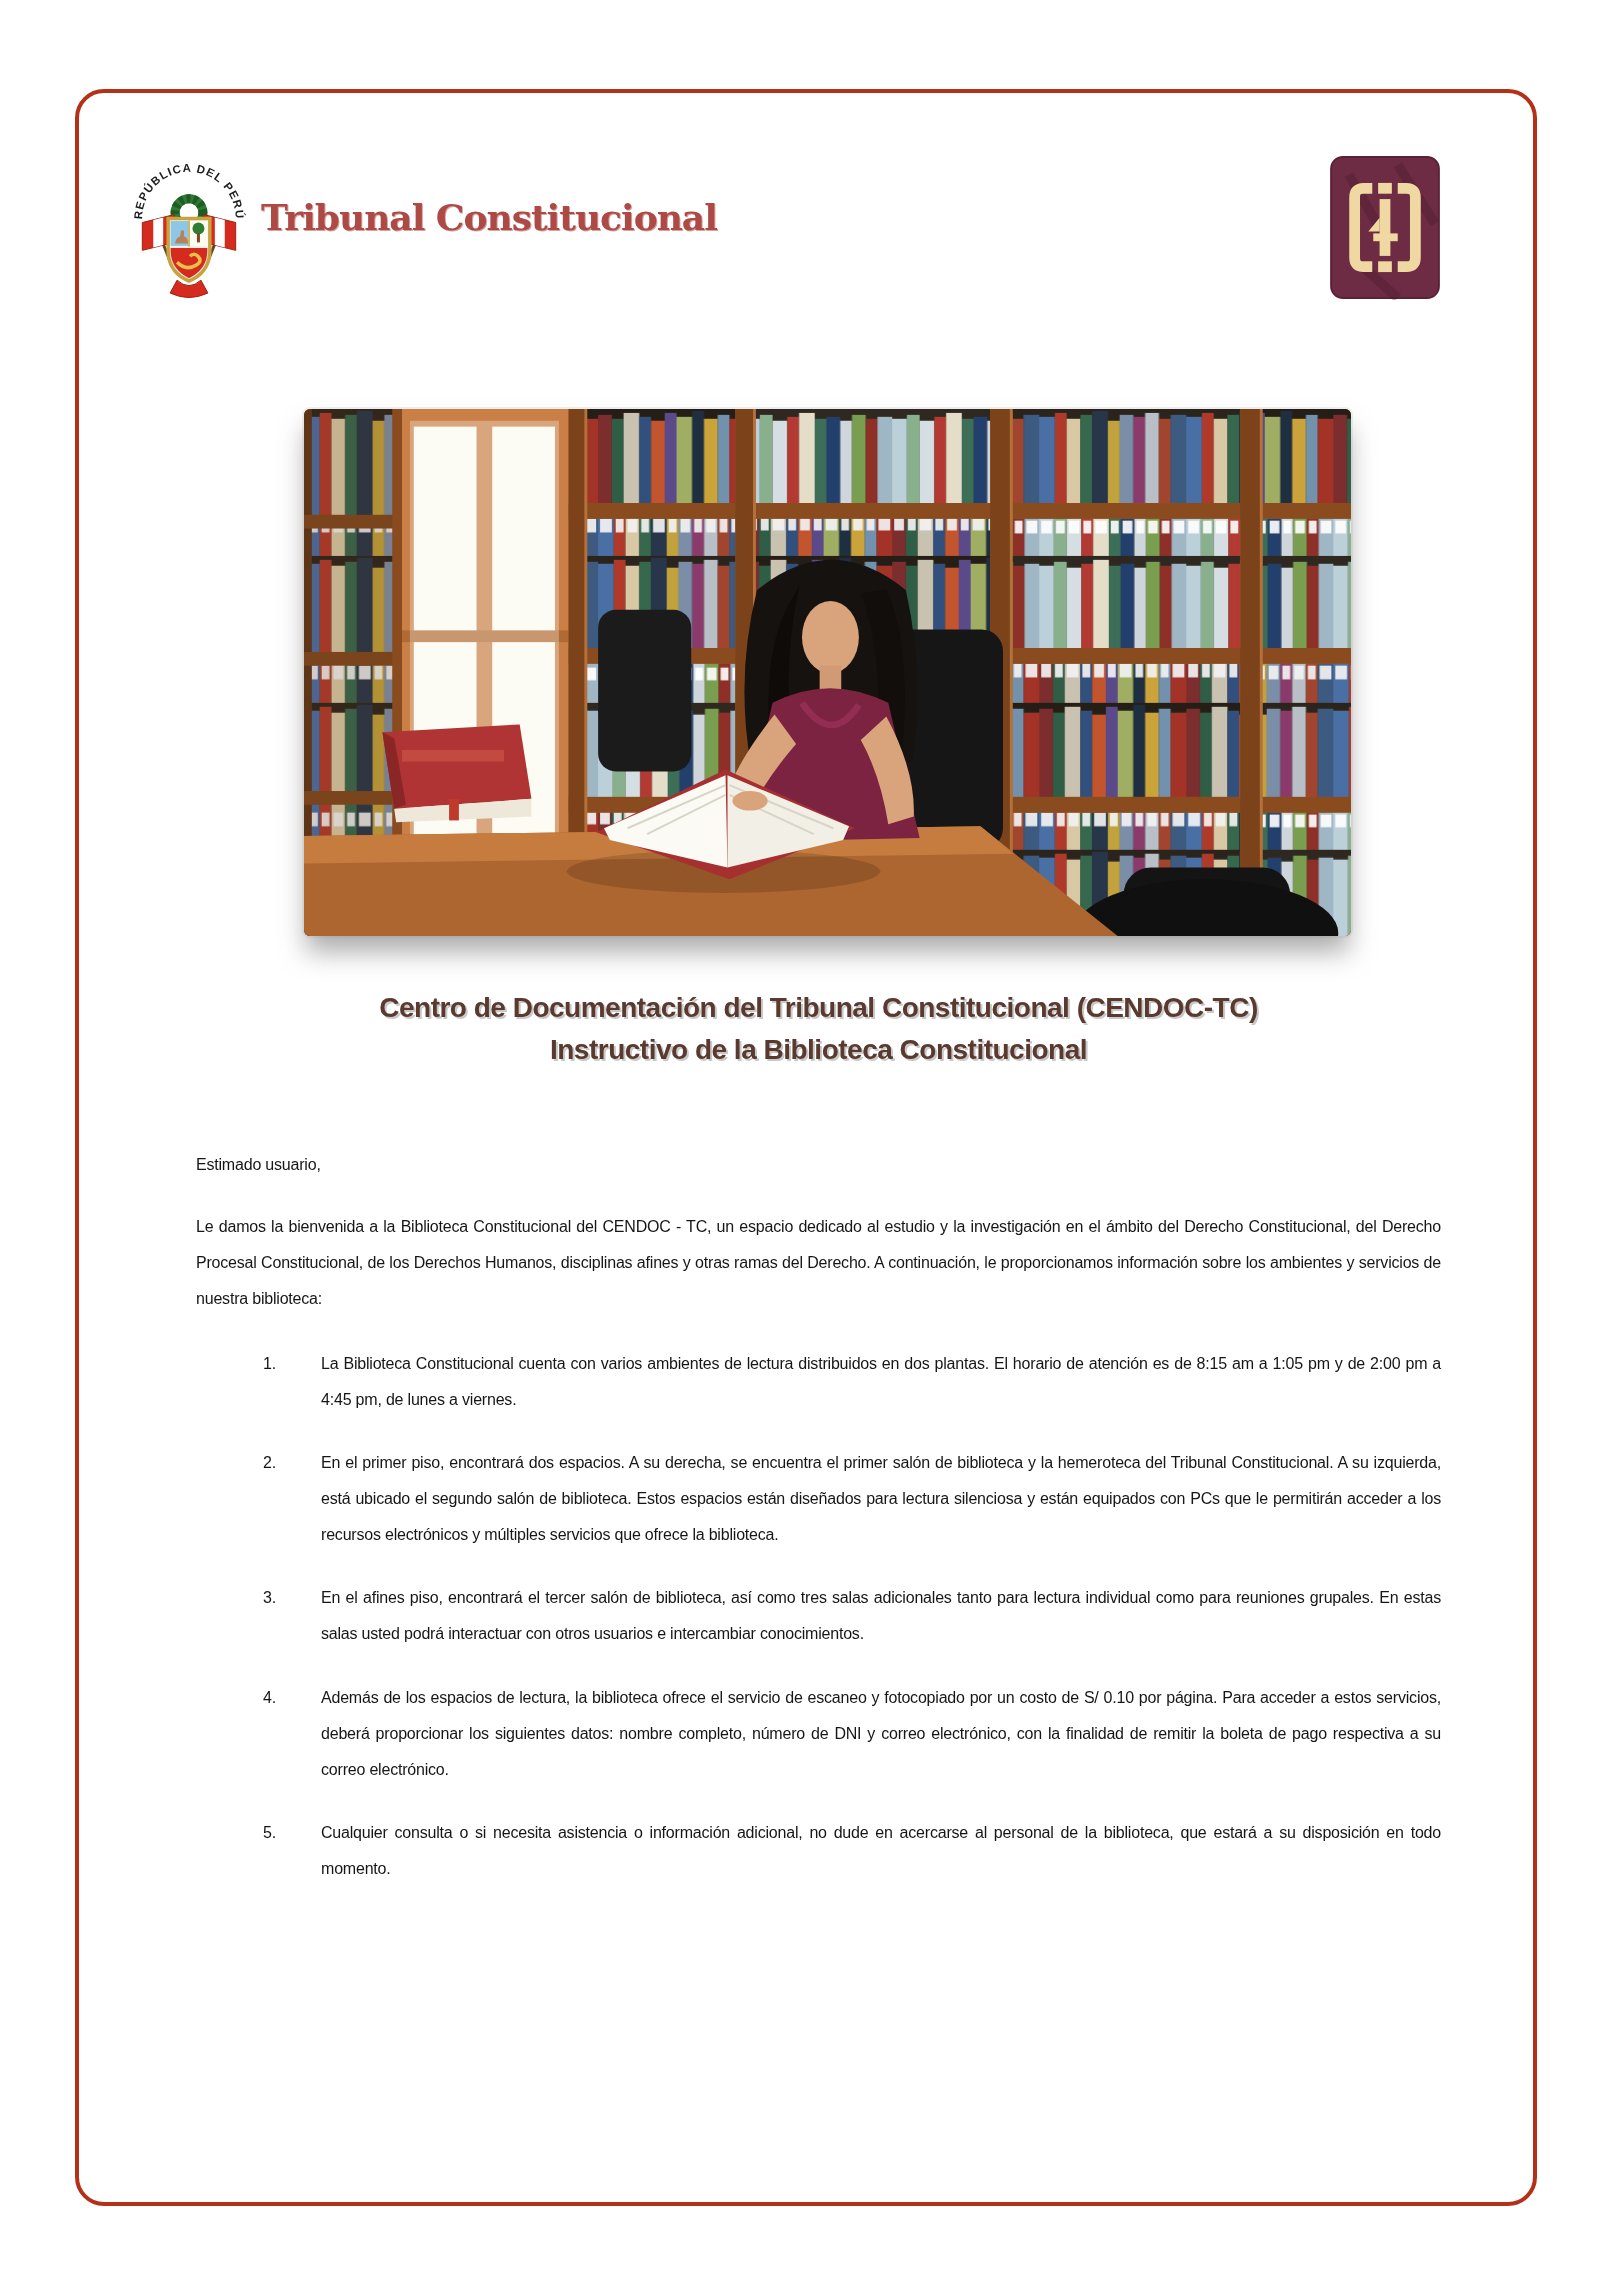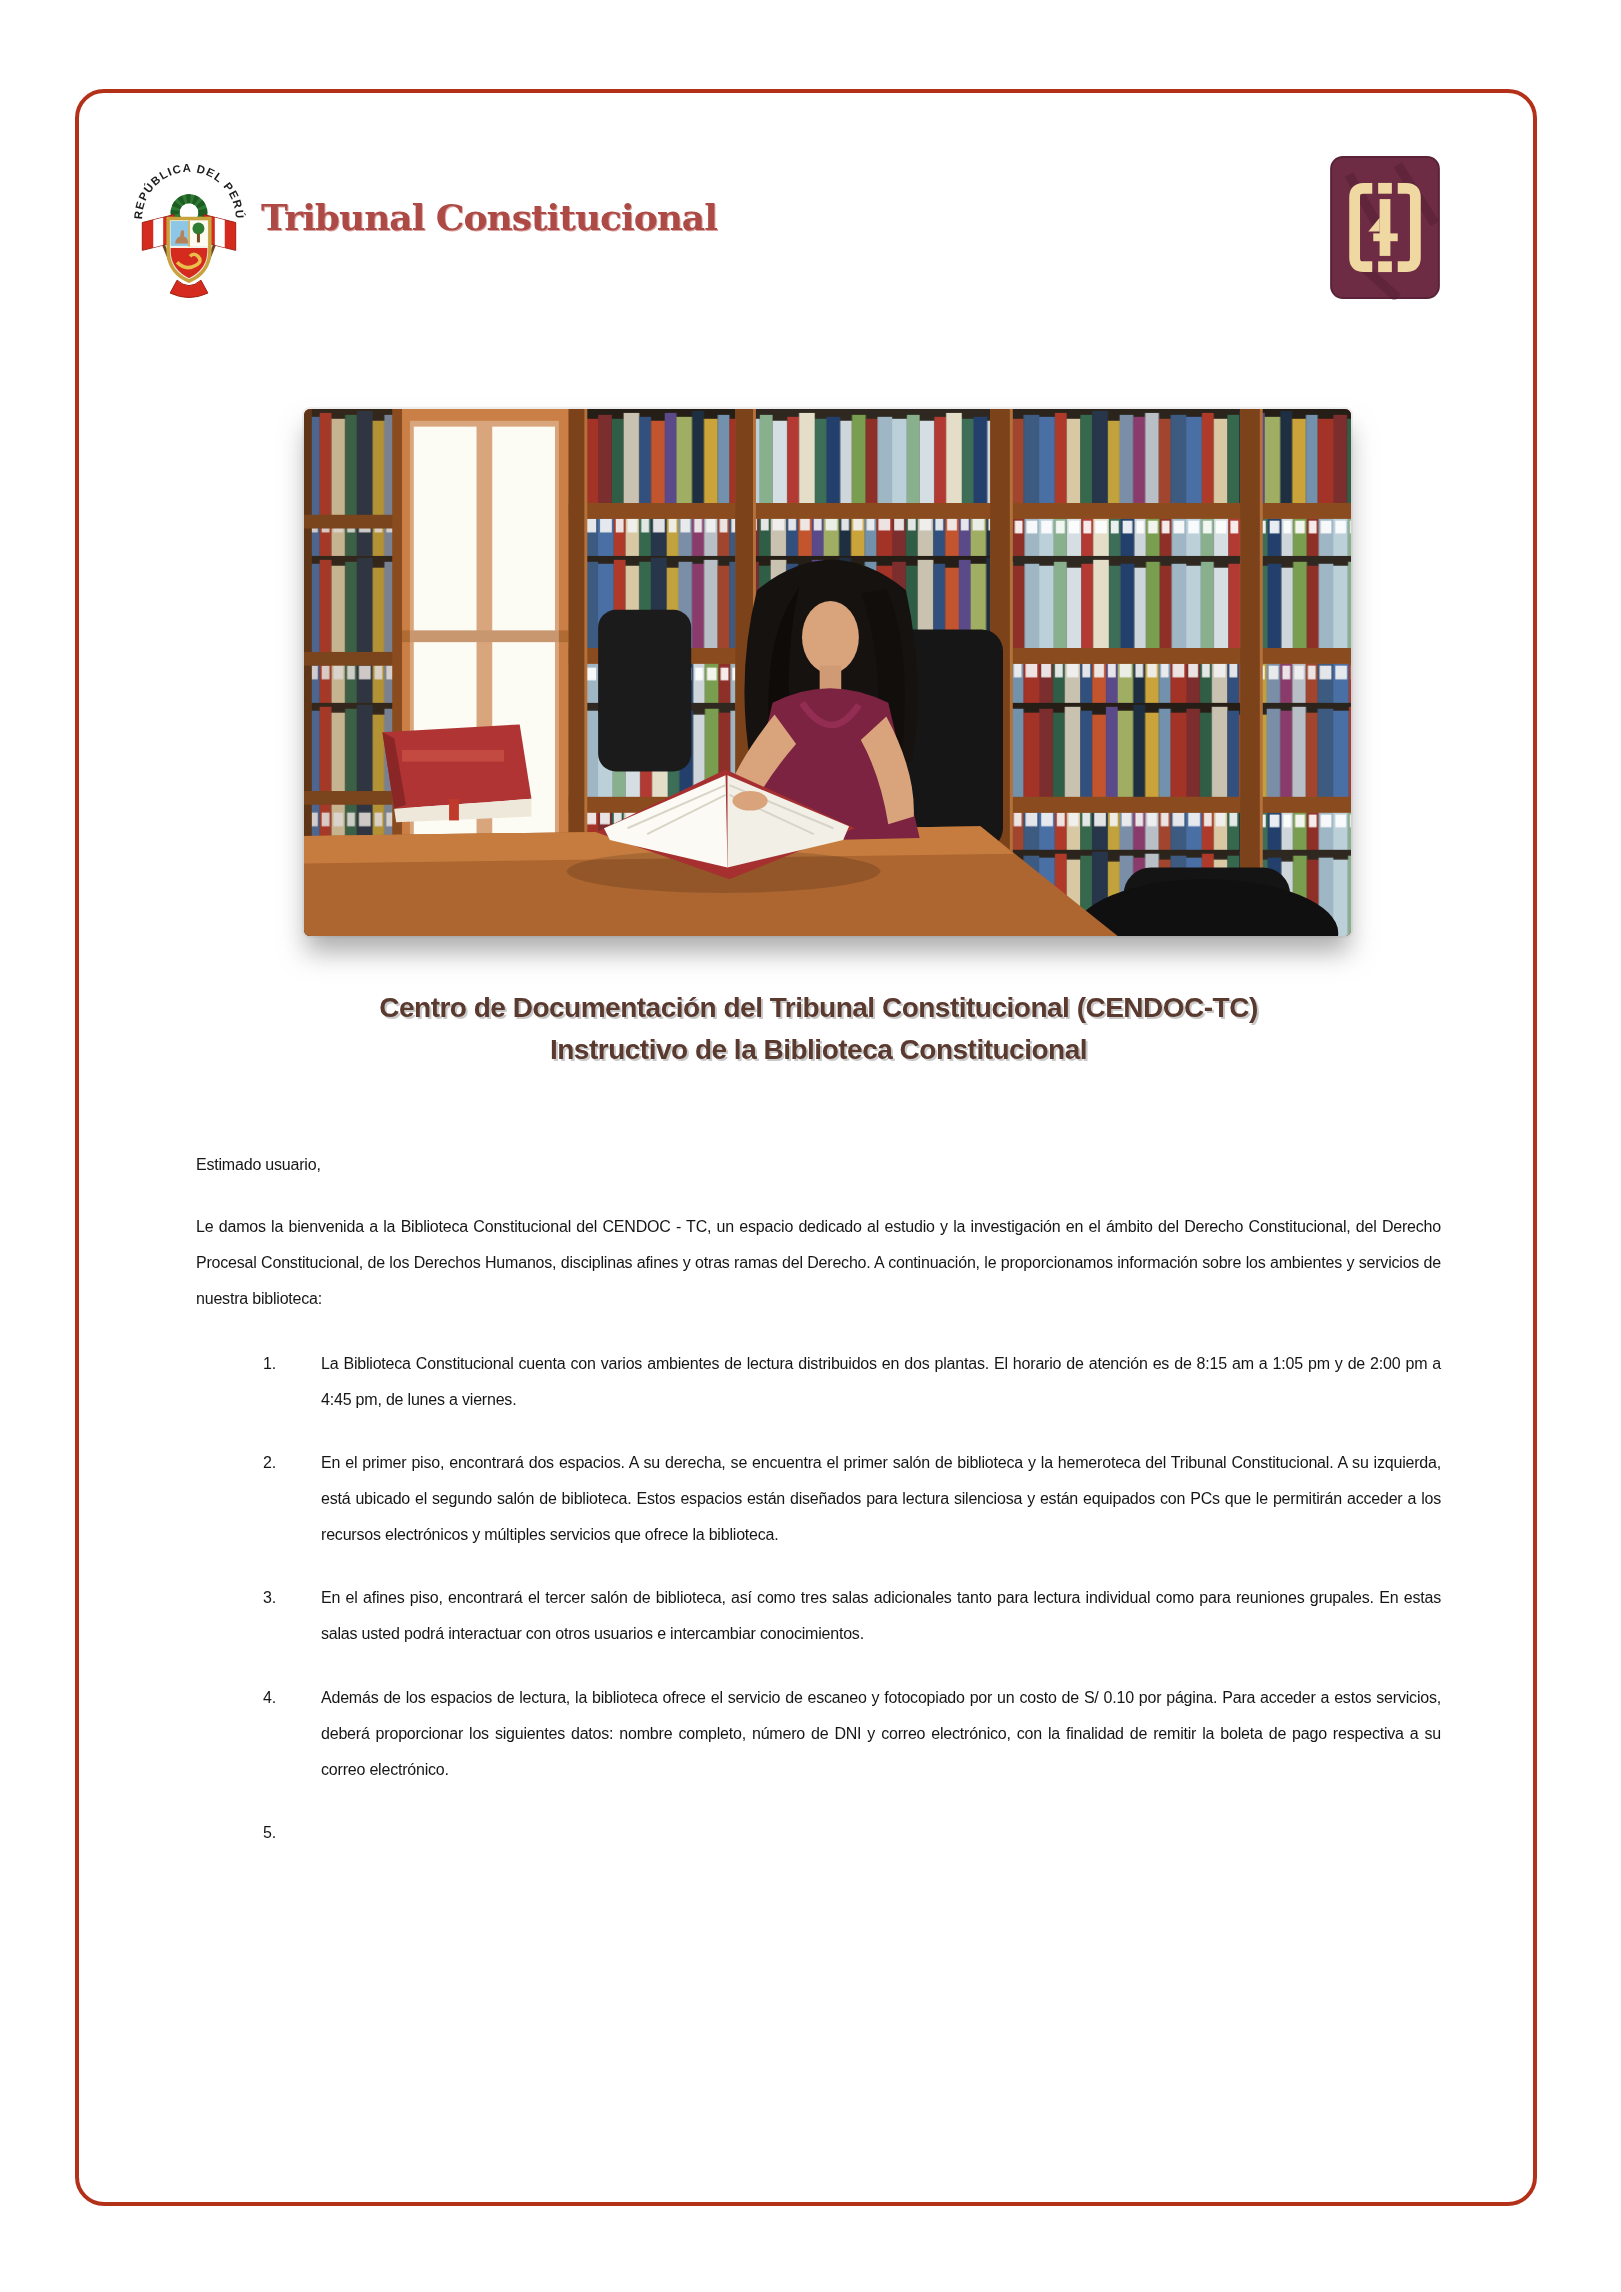--- a/index.html
+++ b/index.html
@@ -290,18 +290,19 @@
       <div class="item">
         <span class="num">3.</span>
         <span class="itext">En el afines piso, encontrará el tercer salón de biblioteca, así como tres salas adicionales tanto para lectura individual como para reuniones grupales. En estas salas usted podrá interactuar con otros usuarios e intercambiar conocimientos.</span>
       </div>
       <div class="item">
         <span class="num">4.</span>
         <span class="itext">Además de los espacios de lectura, la biblioteca ofrece el servicio de escaneo y fotocopiado por un costo de S/ 0.10 por página. Para acceder a estos servicios, deberá proporcionar los siguientes datos: nombre completo, número de DNI y correo electrónico, con la finalidad de remitir la boleta de pago respectiva a su correo electrónico.</span>
       </div>
       <div class="item">
         <span class="num">5.</span>
+        <span class="itext">Cualquier consulta o si necesita asistencia o información adicional, no dude en acercarse al personal de la biblioteca, que estará a su disposición en todo momento.</span>
       </div>
     </div>
 
   </div>
 </div>
 
 
 </body></html>

